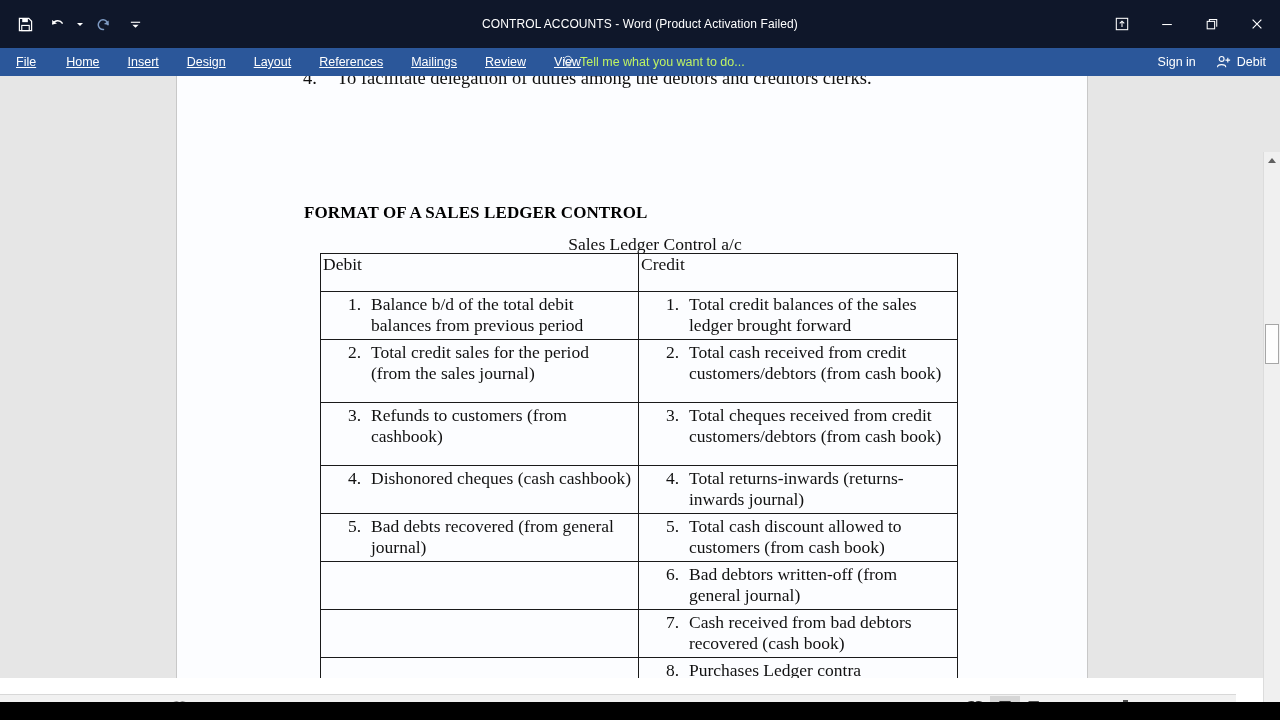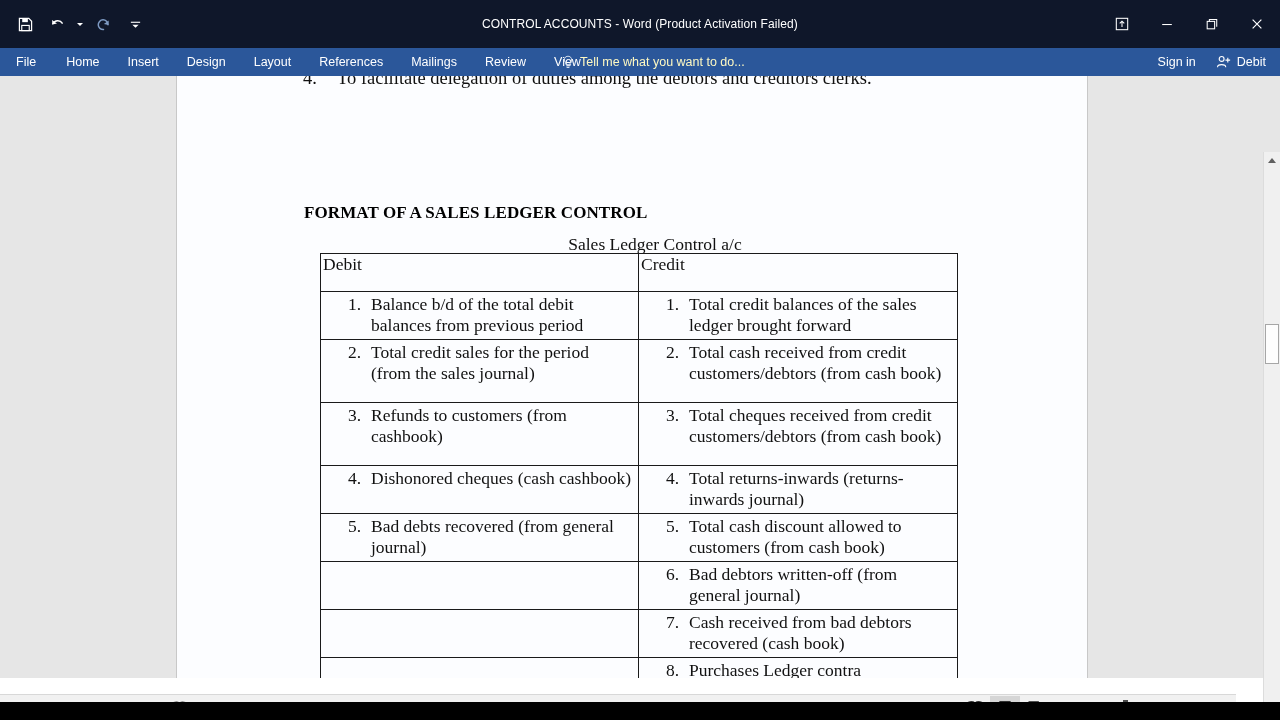--- a/index.html
+++ b/index.html
@@ -108,31 +108,32 @@
     align-items: center;
   }
   .tab {
     height: 28px;
     padding: 0 14px;
     display: flex;
     align-items: center;
     color: #ffffff;
     font-size: 12.5px;
     white-space: nowrap;
+    text-decoration: underline;
   }
   .tab.file-tab { padding: 0 16px; }
 
   .tellme {
     position: absolute;
     left: 562px; top: 0;
     height: 28px;
     display: flex;
     align-items: center;
     gap: 6px;
-    color: #fef9c3;
+    color: #bef264;
     font-size: 12.5px;
   }
   .tellme svg { display: block; }
 
   .ribbon-right {
     position: absolute;
     right: 0; top: 0;
     height: 28px;
     display: flex;
     align-items: center;

